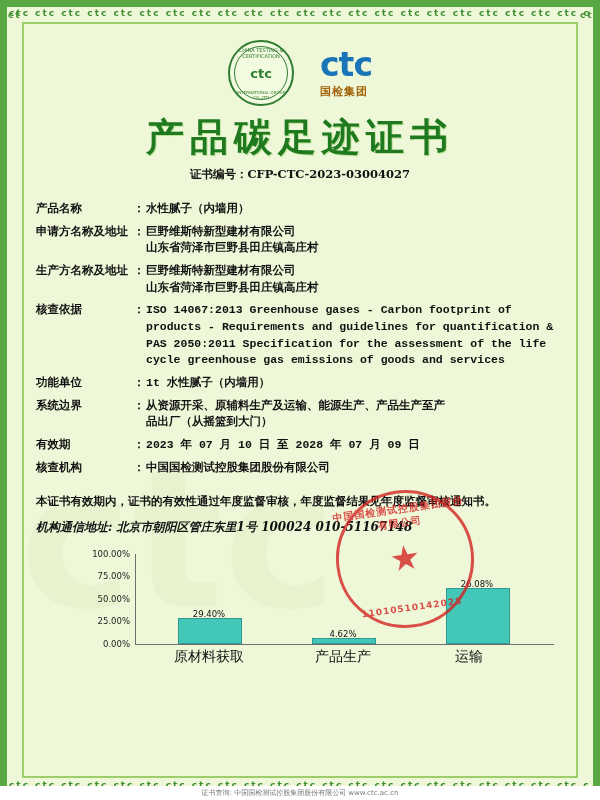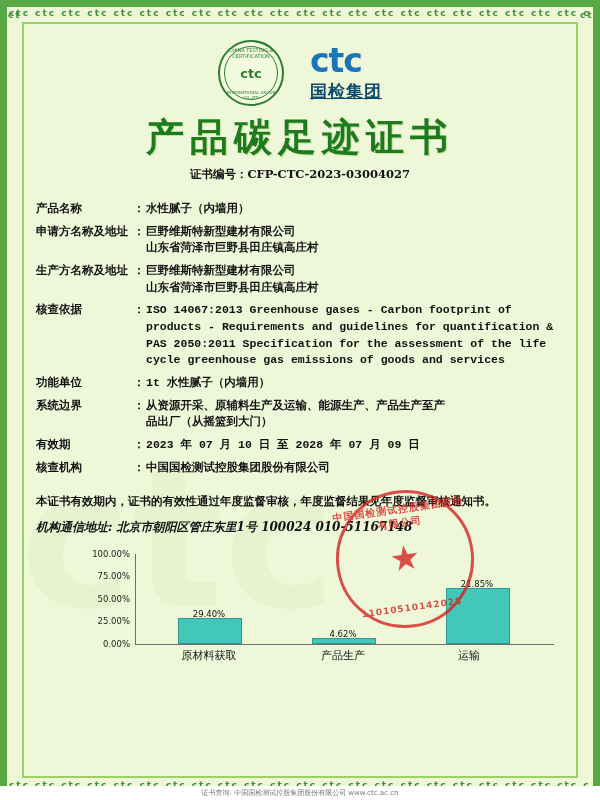--- a/index.html
+++ b/index.html
@@ -66,21 +66,21 @@
   }
   .seal-logo .seal-bot{
     position:absolute;bottom:4px;left:0;right:0;text-align:center;font-size:4px;
   }
   .ctc-block{display:flex;flex-direction:column;align-items:flex-start;}
   .ctc-word{
     font-size:33px;font-weight:bold;color:#1a74b8;line-height:1;
     letter-spacing:-1px;font-family:"DejaVu Sans",sans-serif;
   }
   .ctc-cn{
-    font-size:17px;color:#0c4a6e;font-weight:bold;letter-spacing:1px;margin-top:3px;text-decoration:underline;
+    font-size:11px;color:#a16207;font-weight:bold;letter-spacing:1px;margin-top:3px;
   }
 
   .cert-title{
     text-align:center;
     font-size:38px;
     font-weight:bold;
     color:#1f7a1f;
     letter-spacing:6px;
     margin-top:4px;
     font-family:"DejaVu Sans","Liberation Sans",sans-serif;
@@ -193,21 +193,21 @@
     position:absolute;
     font-size:8.5px;
     color:#111;
     text-align:center;
     width:74px;
     font-family:"DejaVu Sans",sans-serif;
   }
   .xlabel{
     position:absolute;
     top:94px;
-    font-size:11px;
+    font-size:14px;
     color:#111;
     text-align:center;
     width:90px;
     font-family:"DejaVu Sans",sans-serif;
   }
   .watermark{
     position:absolute;
     left:20px;top:430px;
     font-size:190px;color:#e2f0c6;
     font-weight:bold;opacity:.55;
@@ -334,21 +334,21 @@
         <div class="ytick" style="top:50%">50.00%</div>
         <div class="ytick" style="top:75%">25.00%</div>
         <div class="ytick" style="top:100%">0.00%</div>
 
         <div class="bar" style="left:42px;height:26.5%"></div>
         <div class="bar" style="left:176px;height:4.2%"></div>
         <div class="bar" style="left:310px;height:59.4%"></div>
 
         <div class="barlabel" style="left:36px;bottom:27.5%">29.40%</div>
         <div class="barlabel" style="left:170px;bottom:5.2%">4.62%</div>
-        <div class="barlabel" style="left:304px;bottom:60.4%">21.85%</div>
+        <div class="barlabel" style="left:304px;bottom:60.4%">26.08%</div>
 
         <div class="xlabel" style="left:28px">原材料获取</div>
         <div class="xlabel" style="left:162px">产品生产</div>
         <div class="xlabel" style="left:288px">运输</div>
       </div>
     </div>
 
   </div>
 
   <div class="stamp">

